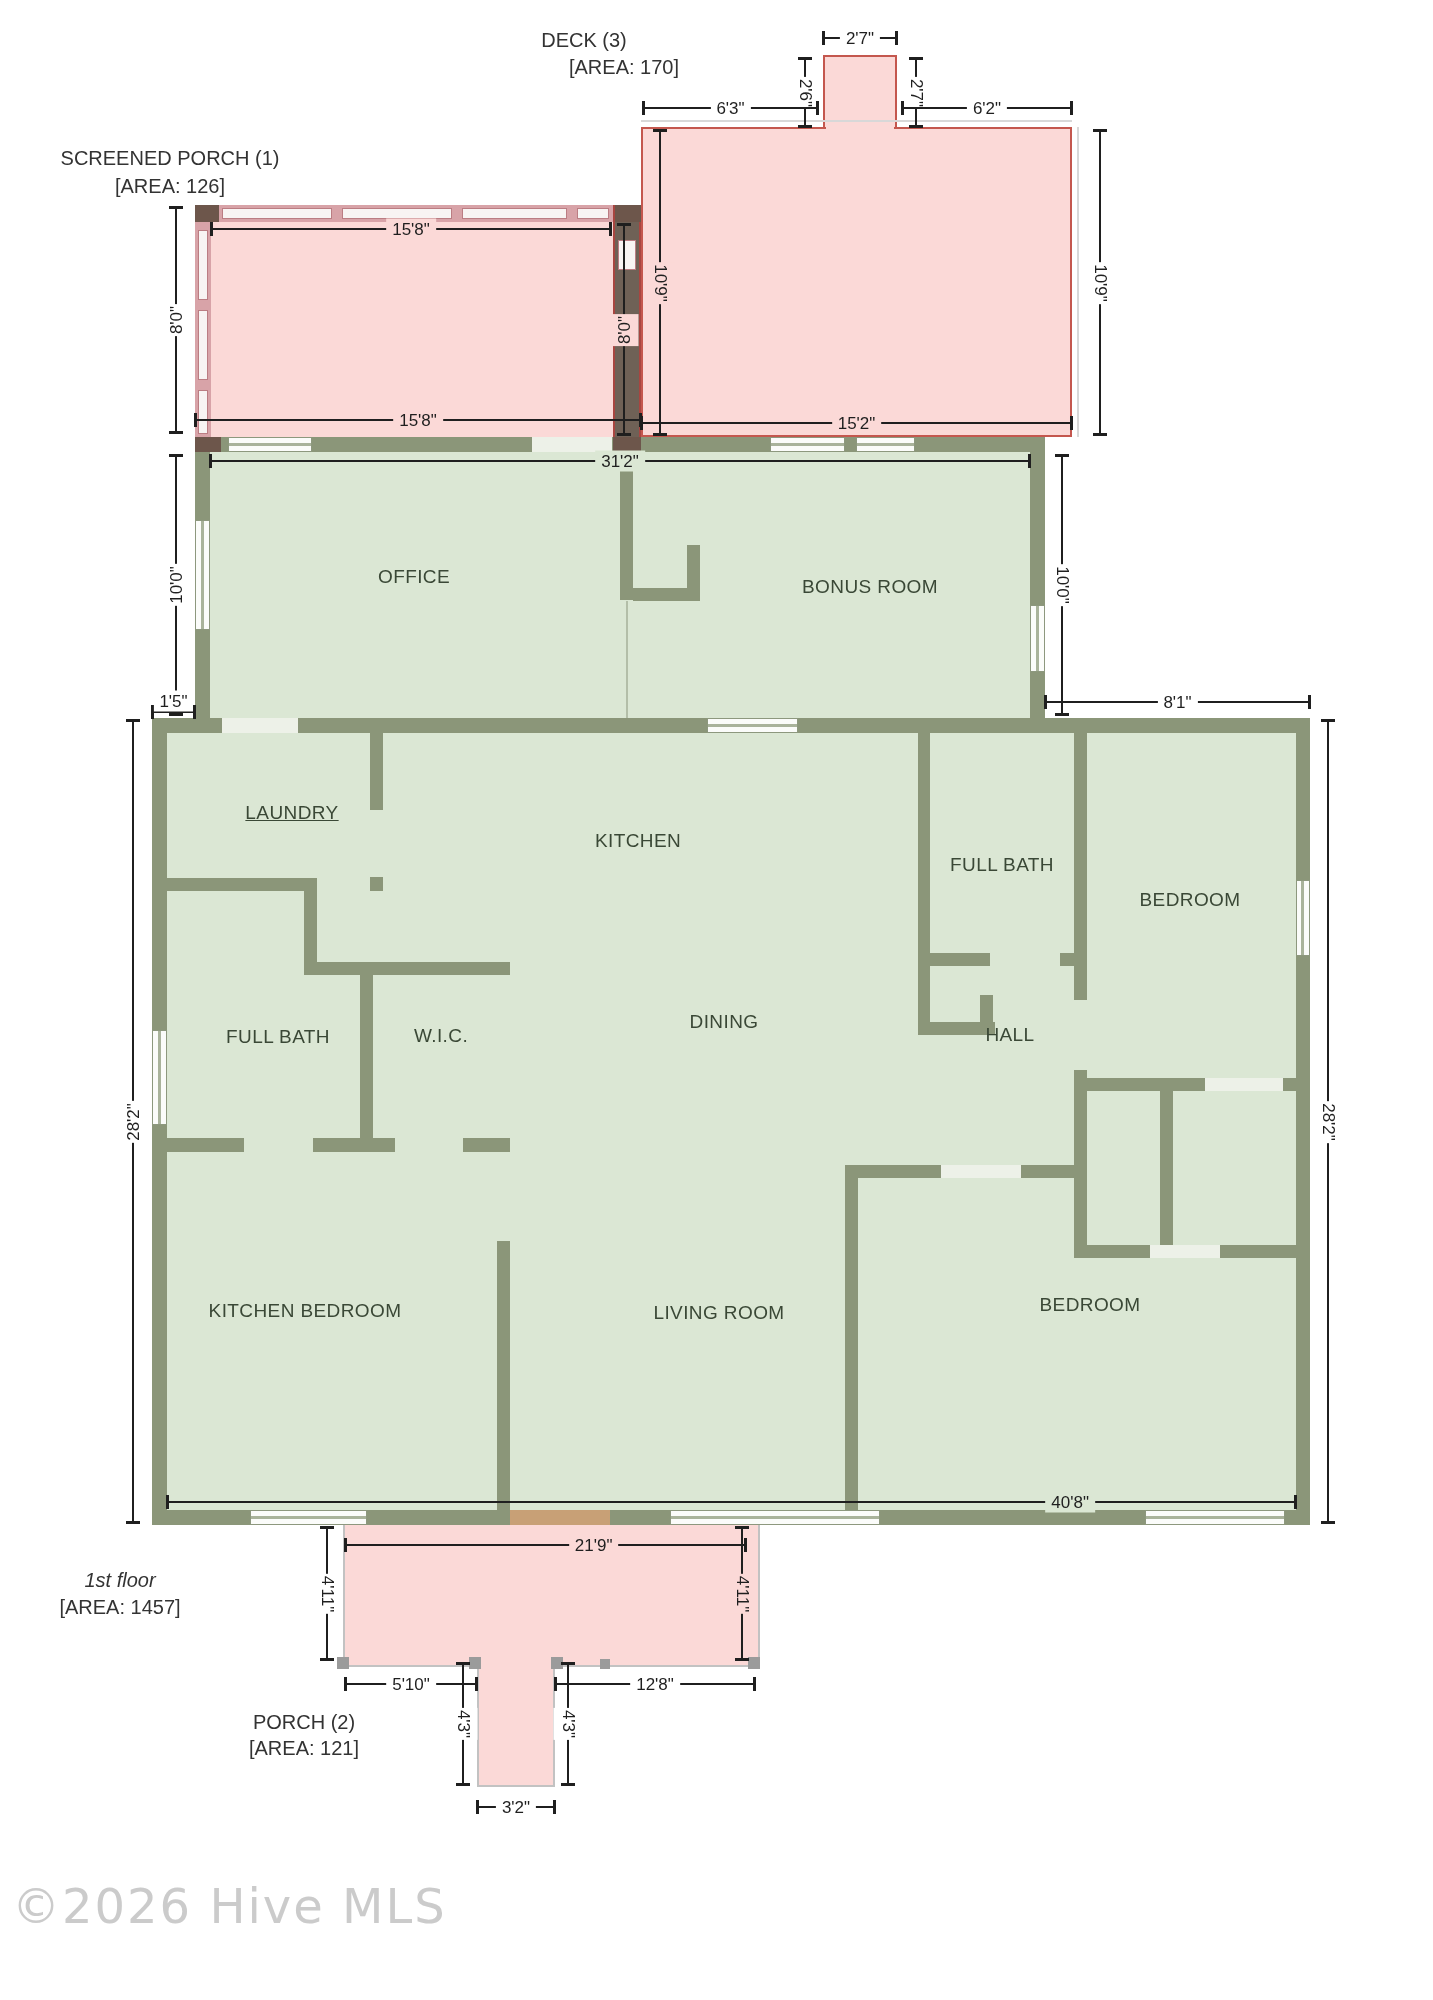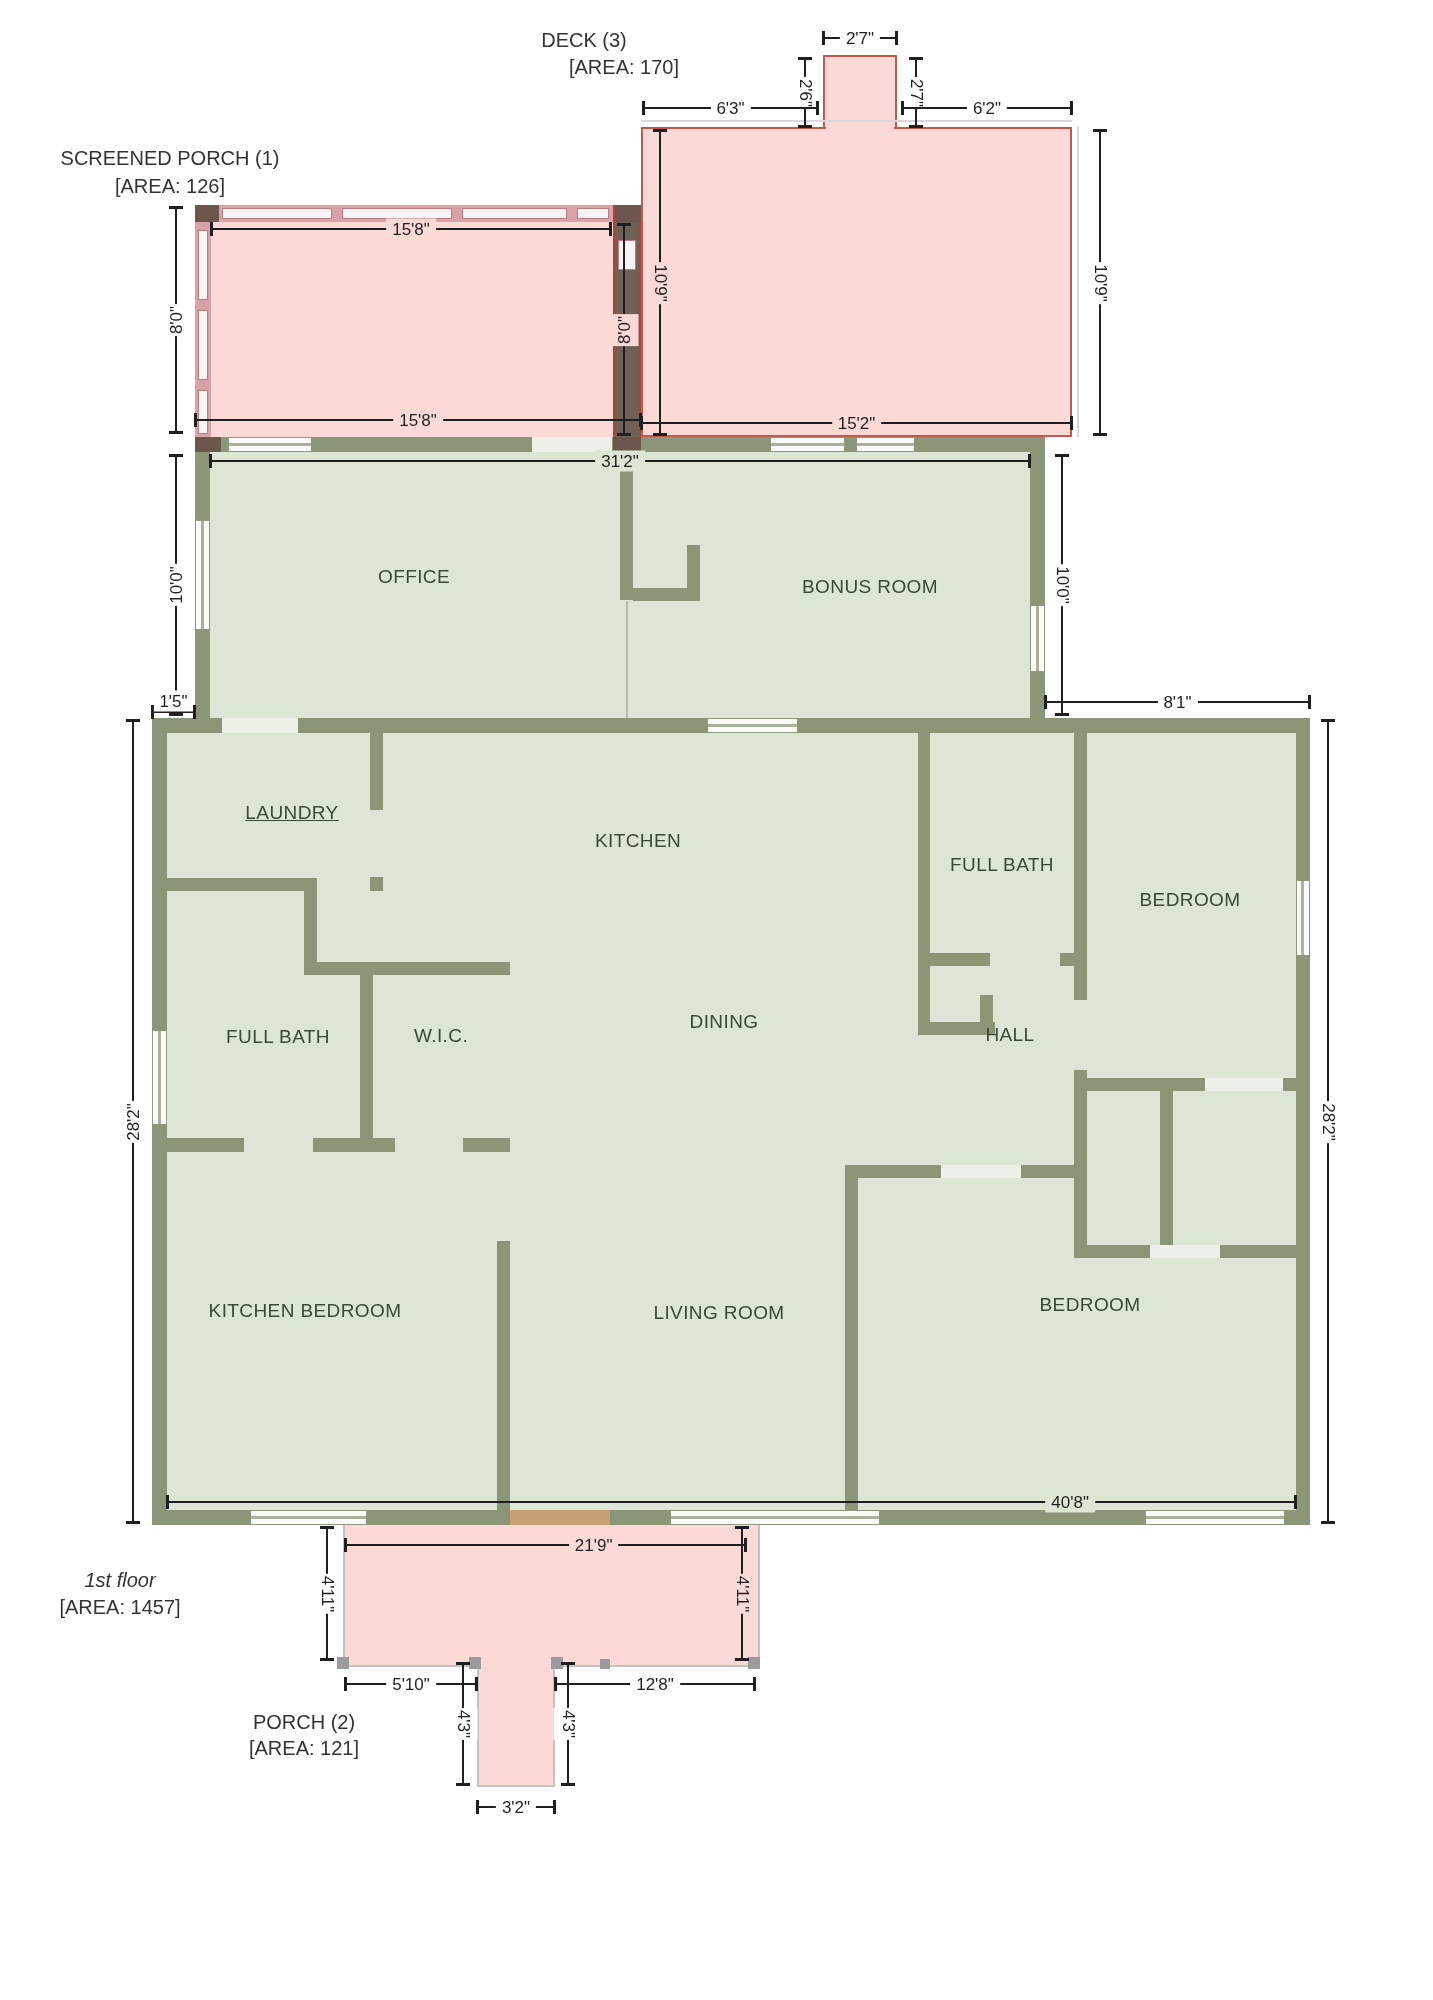--- a/index.html
+++ b/index.html
@@ -247,14 +247,15 @@
 
   <div class="al" style="left:584px;top:40px;">DECK (3)</div>
   <div class="al" style="left:608px;top:67px;margin-left:16px;">[AREA: 170]</div>
   <div class="al" style="left:170px;top:158px;">SCREENED PORCH (1)</div>
   <div class="al" style="left:170px;top:186px;">[AREA: 126]</div>
   <div class="al" style="left:120px;top:1580px;font-style:italic;">1st floor</div>
   <div class="al" style="left:120px;top:1607px;">[AREA: 1457]</div>
   <div class="al" style="left:304px;top:1722px;">PORCH (2)</div>
   <div class="al" style="left:304px;top:1748px;">[AREA: 121]</div>
 
+  <div class="watermark" style="left:12px;top:1878px;">©2026 Hive MLS</div>
 
 </div>
 
 </body></html>

